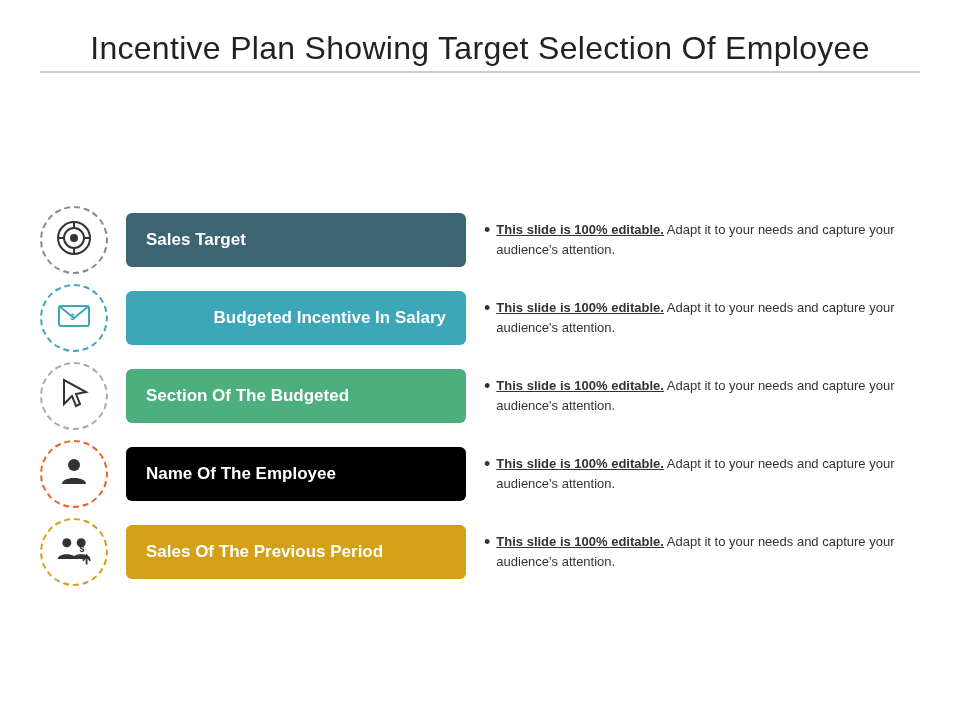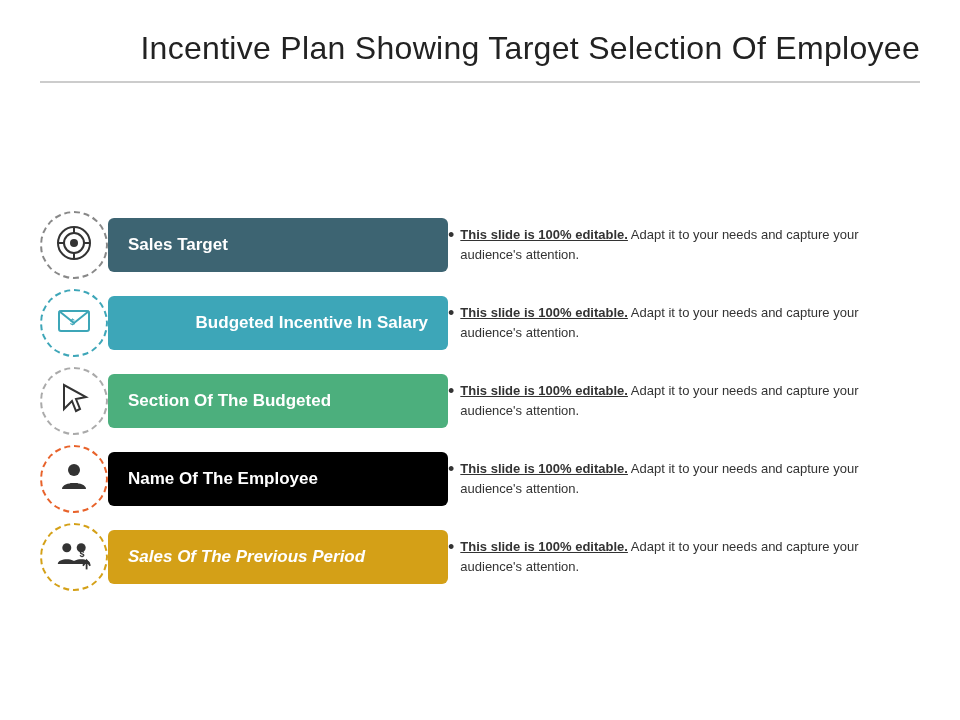--- a/index.html
+++ b/index.html
@@ -16,38 +16,39 @@
       height: 720px;
       padding: 30px 40px;
       display: flex;
       flex-direction: column;
     }
 
     .slide-title {
       font-size: 32px;
       font-weight: 400;
       color: #222;
-      text-align: right;
+      text-align: center;
       margin-bottom: 28px;
       letter-spacing: 0.3px;
       border-bottom: 2px solid #ccc;
-      padding-bottom: 14px;
+      padding-bottom: 4px;
     }
 
     .rows-container {
       display: flex;
       flex-direction: column;
       gap: 10px;
       flex: 1;
       justify-content: center;
     }
 
     .row {
       display: flex;
       align-items: center;
+      gap: 18px;
     }
 
     .icon-circle {
       width: 68px;
       height: 68px;
       border-radius: 50%;
       border: 2px dashed #aaa;
       display: flex;
       align-items: center;
       justify-content: center;
@@ -73,21 +74,21 @@
     .label-box span {
       font-size: 17px;
       font-weight: 700;
       color: #fff;
     }
 
     .color-1 { background-color: #3d6472; }
     .color-2 { background-color: #3da6b8; justify-content: flex-end; }
     .color-3 { background-color: #4caf7d; }
     .color-4 { background-color: #000000; }
-    .color-5 { background-color: #d4a017; font-style: italic; }
+    .color-5 { background-color: #d4a017; }
 
     .description {
       flex: 1;
       font-size: 13px;
       color: #333;
       line-height: 1.5;
     }
 
     .description .bold-underline {
       font-weight: 700;

